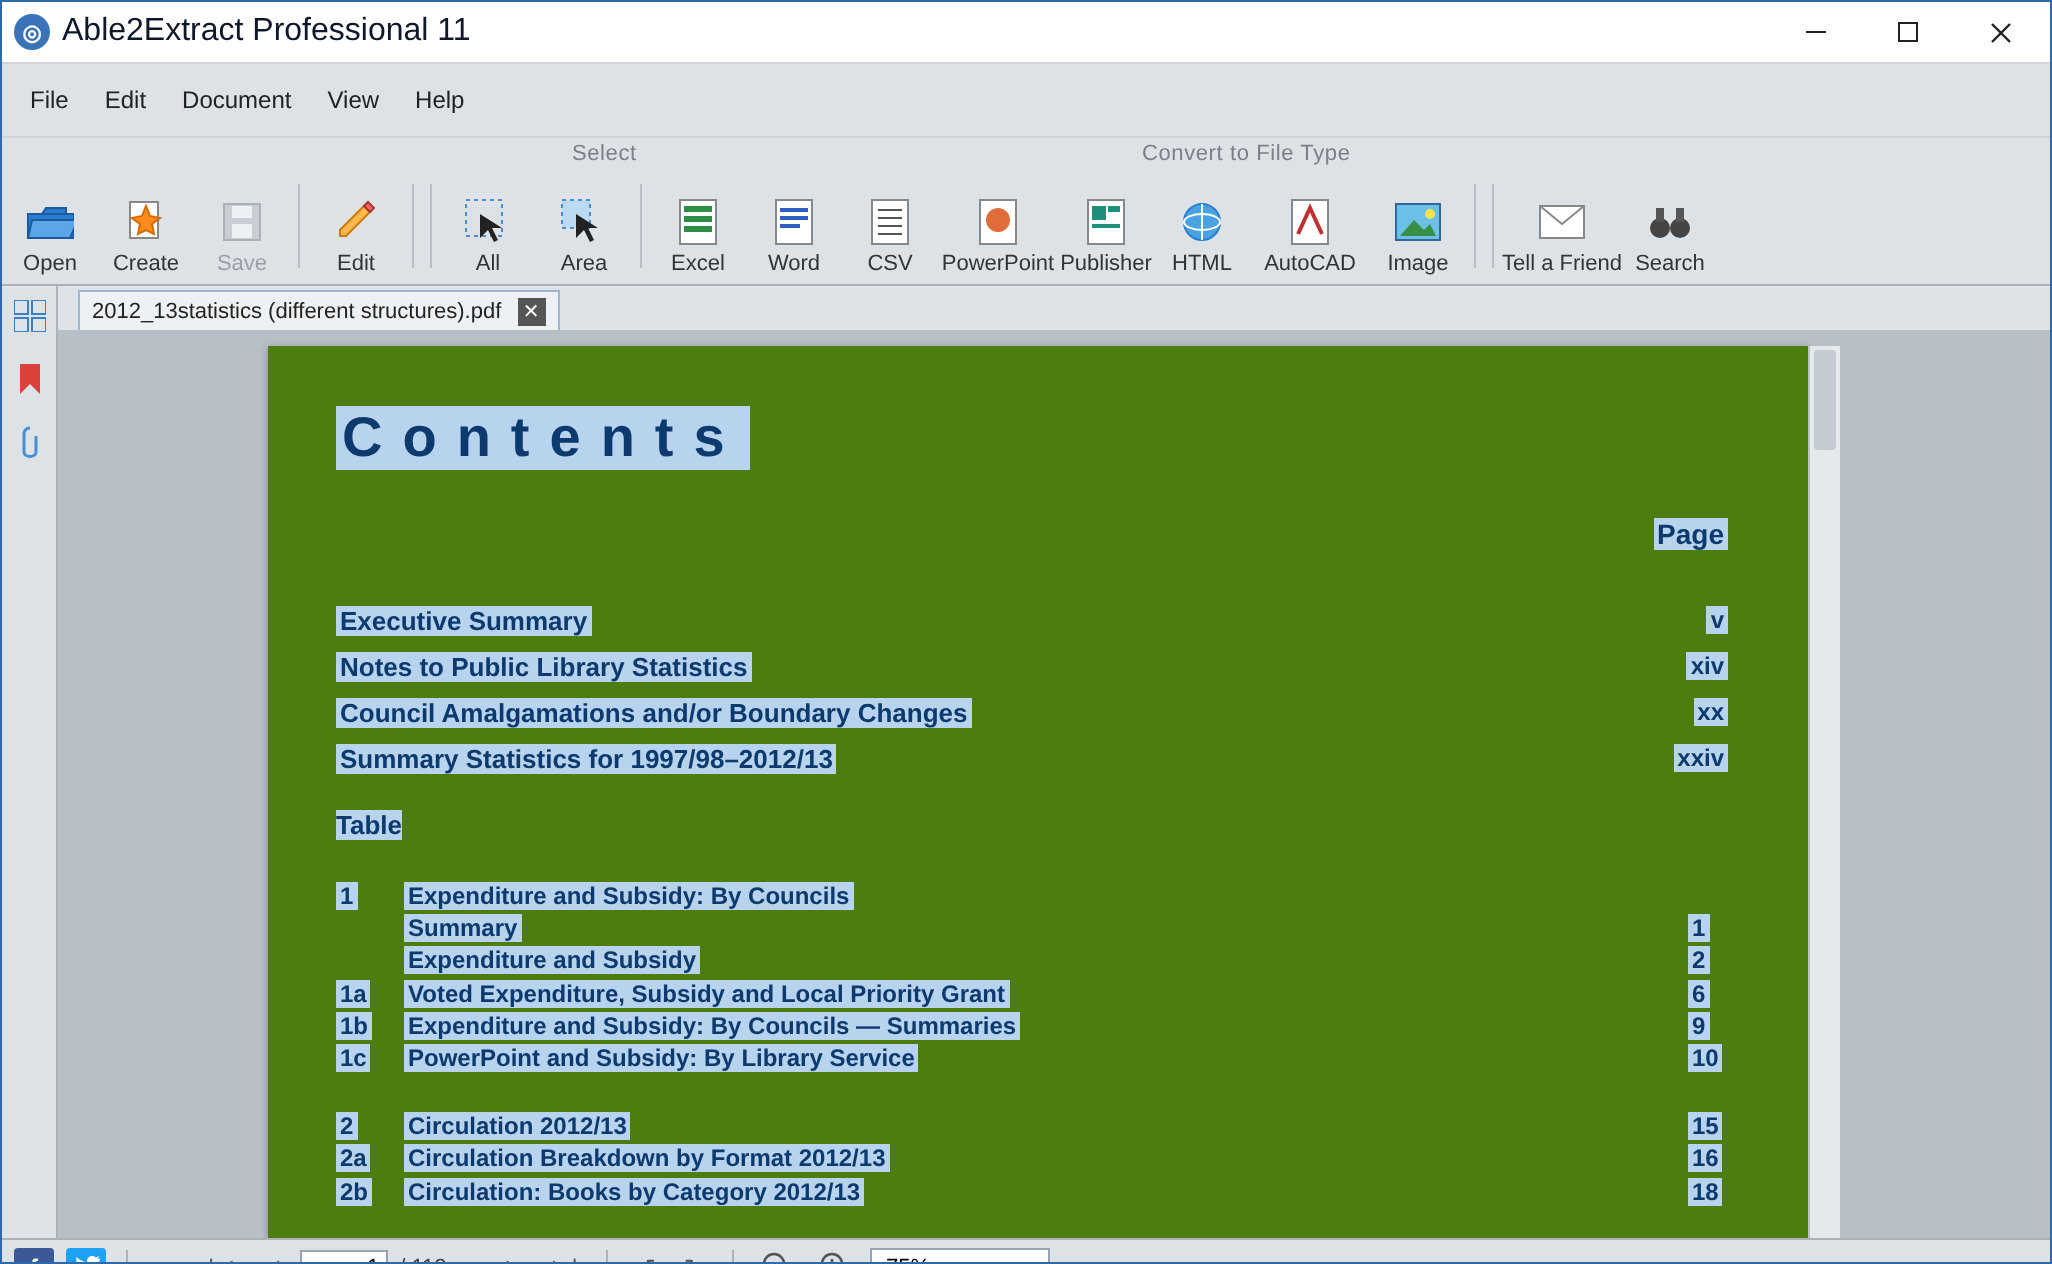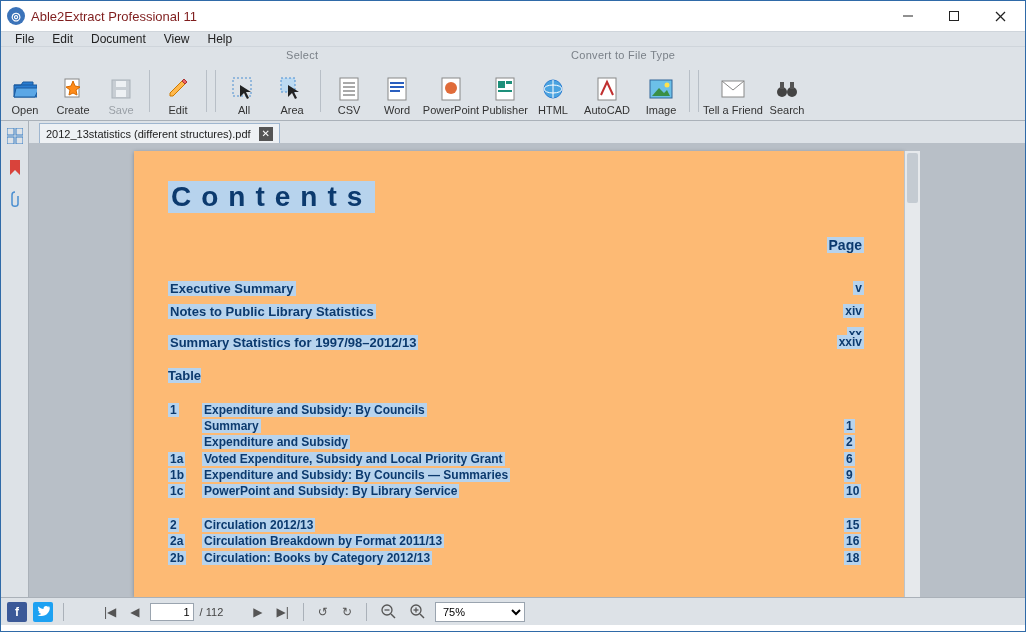--- a/index.html
+++ b/index.html
@@ -1,43 +1,43 @@
 <!DOCTYPE html>
 <html><head>
 <meta charset="utf-8">
 <style>
   * { box-sizing: border-box; margin: 0; padding: 0; font-family: "Segoe UI", Tahoma, sans-serif; }
   body { width: 1026px; height: 632px; background: #fff; border: 1px solid #2f6aa8; overflow: hidden; position: relative; }
   .titlebar { height: 30px; background: #fff; display: flex; align-items: center; padding: 0 2px 0 6px; }
   .titlebar .app-icon { width: 18px; height: 18px; border-radius: 50%; background: #3b73b9; display: flex; align-items: center; justify-content: center; color: #fff; font-size: 11px; font-weight: bold; margin-right: 6px; }
-  .titlebar .title { font-size: 13px; color: #7f1d1d; }
+  .titlebar .title { font-size: 16px; color: #0f172a; }
   .titlebar .spacer { flex: 1; }
   .titlebar .winbtn { width: 46px; height: 28px; display: flex; align-items: center; justify-content: center; font-size: 14px; color: #222; }
-  .menubar { height: 16px; background: #dde2e7; display: flex; align-items: center; padding-left: 6px; gap: 2px; border-top: 1px solid #cfd5db; border-bottom: 1px solid #cfd5db; }
+  .menubar { height: 38px; background: #dde2e7; display: flex; align-items: center; padding-left: 6px; gap: 2px; border-top: 1px solid #cfd5db; border-bottom: 1px solid #cfd5db; }
   .menubar .mitem { font-size: 12px; color: #222; padding: 2px 8px; }
   .toolbar { height: 74px; background: #dde2e7; position: relative; border-bottom: 1px solid #aab1b9; }
   .tool-group-label { position: absolute; top: 2px; font-size: 11px; color: #7a8088; letter-spacing: 0.3px; }
   .tool-group-1 { left: 285px; }
   .tool-group-2 { left: 570px; }
   .toolbar-row { display: flex; align-items: flex-end; height: 100%; padding-top: 14px; }
   .tbtn { width: 48px; height: 56px; display: flex; flex-direction: column; align-items: center; justify-content: flex-end; padding-bottom: 4px; gap: 3px; }
   .tbtn-wide { width: 60px; }
   .tbtn .ticon { width: 24px; height: 24px; display: flex; align-items: center; justify-content: center; font-size: 20px; }
   .tbtn .tlabel { font-size: 11px; color: #333; white-space: nowrap; }
   .tbtn.disabled .tlabel { color: #9aa0a7; }
   .tsep { width: 1px; height: 42px; background: #b8bfc7; margin: 0 4px 8px 4px; align-self: flex-end; }
   .content-wrap { display: flex; height: calc(100% - 30px - 22px - 74px - 28px); }
   .sidepanel { width: 28px; background: #dde2e7; border-right: 1px solid #aab1b9; display: flex; flex-direction: column; align-items: center; padding-top: 4px; gap: 10px; }
   .sidepanel .sicon { width: 22px; height: 22px; display: flex; align-items: center; justify-content: center; font-size: 14px; }
   .tab-area { flex: 1; display: flex; flex-direction: column; background: #dde2e7; }
   .tabstrip { height: 22px; display: flex; align-items: flex-end; padding-left: 10px; }
   .tab { background: #eef1f4; border: 1px solid #9fb6cf; border-bottom: none; height: 20px; display: flex; align-items: center; padding: 0 6px; font-size: 11px; color: #222; gap: 8px; }
   .tab .tab-close { width: 14px; height: 14px; background: #555; color: #fff; font-size: 10px; display:flex; align-items:center; justify-content:center; }
   .viewer { flex: 1; background: #b8bfc7; display: flex; justify-content: center; overflow: hidden; position: relative; padding: 8px 14px 0 14px; }
-  .page { width: 770px; background: #fdba74; box-shadow: 0 1px 4px rgba(0,0,0,0.3); position: relative; padding: 30px 34px; color: #0c3a6e; font-family: Arial, sans-serif; }
+  .page { width: 770px; background: #4d7c0f; box-shadow: 0 1px 4px rgba(0,0,0,0.3); position: relative; padding: 30px 34px; color: #0c3a6e; font-family: Arial, sans-serif; }
   .sel { background: #b7d3ed; }
   .contents-title { font-size: 28px; font-weight: bold; letter-spacing: 10px; display:inline-block; padding: 0 3px;}
   .page-col { position: absolute; right: 40px; top: 86px; font-weight: bold; font-size: 14px; display:inline-block; padding:0 2px;}
   .toc-sec-row { display: flex; margin-top: 8px; font-size: 13px; font-weight: bold; }
   .toc-sec-row .pg { position: absolute; right: 40px; font-size: 12px; font-weight: bold;}
   .toc-sec-row .sel, .toc-item .sel, .toc-head .sel { padding: 0 2px; }
   .table-label { font-size: 13px; font-weight: bold; margin-top: 18px; display:inline-block;text-align:center;}
   .toc-block { margin-top: 18px; }
   .toc-item { display: flex; font-size: 12px; font-weight: bold; line-height: 1.35; }
   .toc-item .num { width: 34px; flex-shrink: 0; }
@@ -147,38 +147,49 @@
             <path d="M8 8 L8 20 L12 16 L15 22 L17 21 L14 15 L19 15 Z" fill="#222"></path>
           </svg>
         </div>
       <div class="tlabel">Area</div>
     </div>
     <div class="tsep"></div>
     <div class="tbtn">
       <div class="ticon">
           <svg width="22" height="24">
             <rect x="2" y="1" width="18" height="22" fill="#fff" stroke="#888"></rect>
+            <rect x="4" y="4" width="14" height="3" fill="#2d8f47"></rect>
+            <rect x="4" y="9" width="14" height="3" fill="#2d8f47"></rect>
+            <rect x="4" y="14" width="14" height="3" fill="#2d8f47"></rect>
+          </svg>
+        </div>
+      <div class="tlabel">Excel</div>
+    </div>
+    <div class="tbtn">
+      <div class="ticon">
+          <svg width="22" height="24">
+            <rect x="2" y="1" width="18" height="22" fill="#fff" stroke="#888"></rect>
+            <rect x="4" y="5" width="14" height="2" fill="#2a5fbf"></rect>
+            <rect x="4" y="9" width="14" height="2" fill="#2a5fbf"></rect>
+            <rect x="4" y="13" width="10" height="2" fill="#2a5fbf"></rect>
+          </svg>
+        </div>
+      <div class="tlabel">Word</div>
+    </div>
+    <div class="tbtn">
+      <div class="ticon">
+          <svg width="22" height="24">
+            <rect x="2" y="1" width="18" height="22" fill="#fff" stroke="#888"></rect>
             <line x1="5" y1="6" x2="17" y2="6" stroke="#555"></line>
             <line x1="5" y1="10" x2="17" y2="10" stroke="#555"></line>
             <line x1="5" y1="14" x2="17" y2="14" stroke="#555"></line>
             <line x1="5" y1="18" x2="17" y2="18" stroke="#555"></line>
           </svg>
         </div>
       <div class="tlabel">CSV</div>
-    </div>
-    <div class="tbtn">
-      <div class="ticon">
-          <svg width="22" height="24">
-            <rect x="2" y="1" width="18" height="22" fill="#fff" stroke="#888"></rect>
-            <rect x="4" y="5" width="14" height="2" fill="#2a5fbf"></rect>
-            <rect x="4" y="9" width="14" height="2" fill="#2a5fbf"></rect>
-            <rect x="4" y="13" width="10" height="2" fill="#2a5fbf"></rect>
-          </svg>
-        </div>
-      <div class="tlabel">Word</div>
     </div>
     <div class="tbtn tbtn-wide">
       <div class="ticon">
           <svg width="22" height="24">
             <rect x="2" y="1" width="18" height="22" fill="#fff" stroke="#888"></rect>
             <circle cx="11" cy="11" r="6" fill="#e06c3a"></circle>
           </svg>
         </div>
       <div class="tlabel">PowerPoint</div>
     </div>
@@ -284,20 +295,21 @@
         <div id="sections">
             <div class="toc-sec-row">
               <span class="sel">Executive Summary</span>
               <span class="pg"><span class="sel">v</span></span>
             </div>
             <div class="toc-sec-row">
               <span class="sel">Notes to Public Library Statistics</span>
               <span class="pg"><span class="sel">xiv</span></span>
             </div>
             <div class="toc-sec-row">
+              <span class="sel">Council Amalgamations and/or Boundary Changes</span>
               <span class="pg"><span class="sel">xx</span></span>
             </div>
             <div class="toc-sec-row">
               <span class="sel">Summary Statistics for 1997/98–2012/13</span>
               <span class="pg"><span class="sel">xxiv</span></span>
             </div>
           </div>
 
         <span class="table-label sel">Table</span>
 
@@ -334,21 +346,21 @@
             </div>
           </div>
         <div class="toc-block" id="block2">
             <div class="toc-item">
               <span class="num"><span class="sel">2</span></span>
               <span class="txt"><span class="sel">Circulation 2012/13</span></span>
               <span class="pg"><span class="sel">15</span></span>
             </div>
             <div class="toc-item">
               <span class="num"><span class="sel">2a</span></span>
-              <span class="txt"><span class="sel">Circulation Breakdown by Format 2011/13</span></span>
+              <span class="txt"><span class="sel">Circulation Breakdown by Format 2012/13</span></span>
               <span class="pg"><span class="sel">16</span></span>
             </div>
             <div class="toc-item">
               <span class="num"><span class="sel">2b</span></span>
               <span class="txt"><span class="sel">Circulation: Books by Category 2012/13</span></span>
               <span class="pg"><span class="sel">18</span></span>
             </div>
             <div class="toc-item">
               <span class="num"></span>
               <span class="txt"></span>

